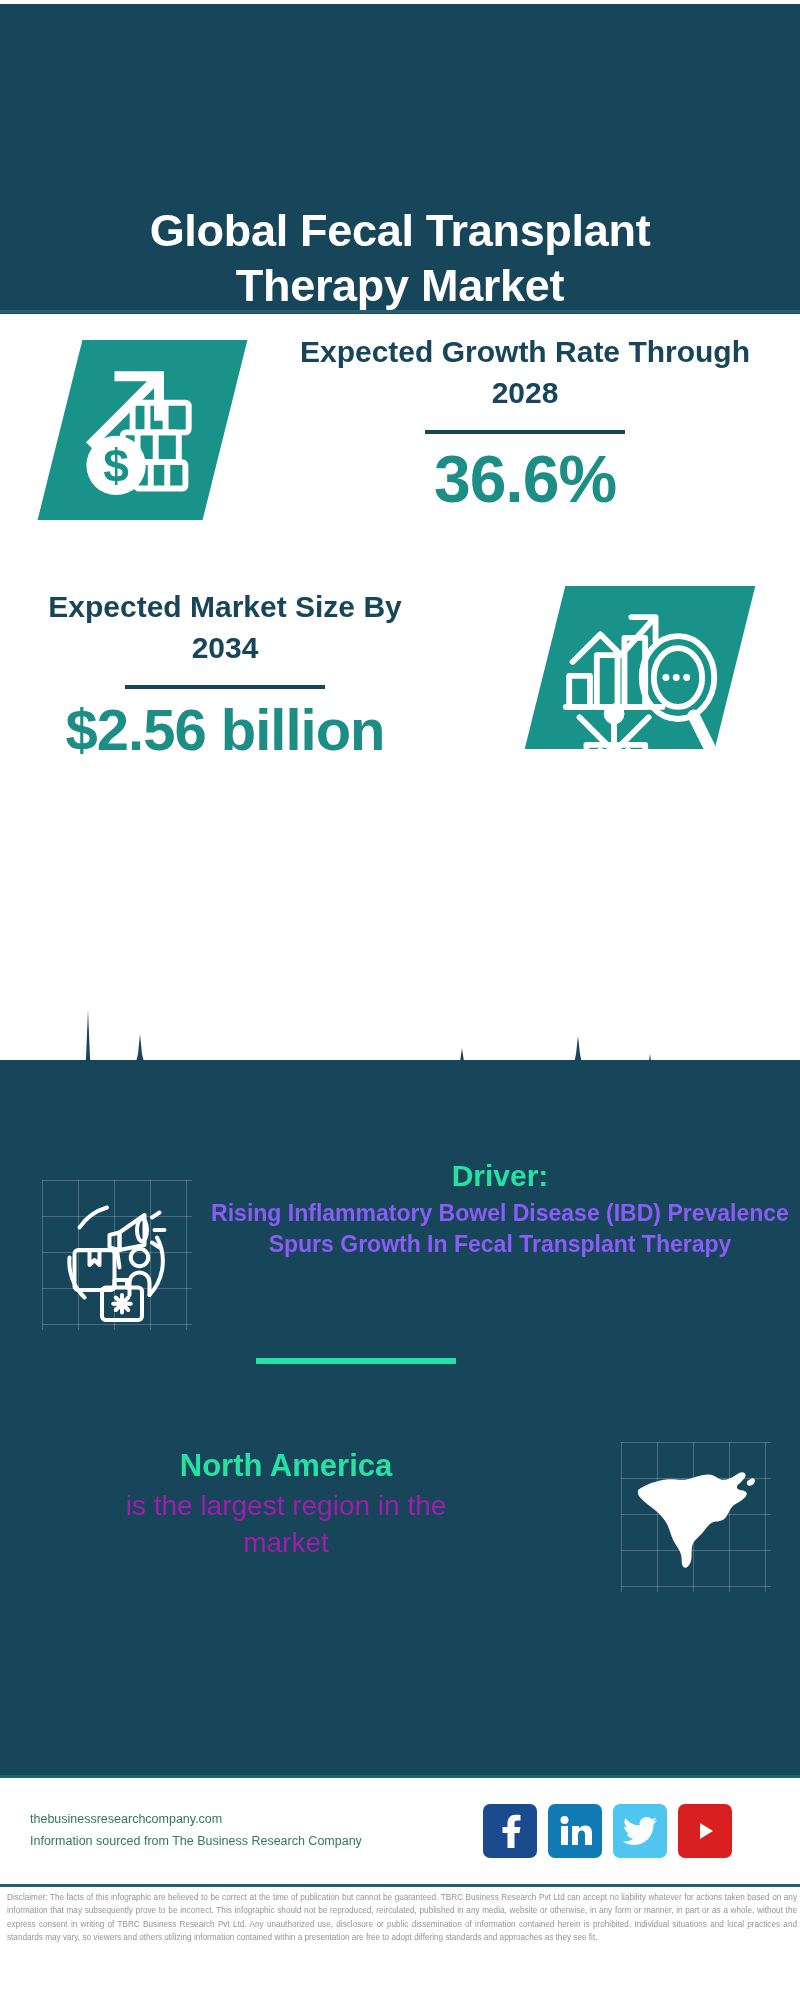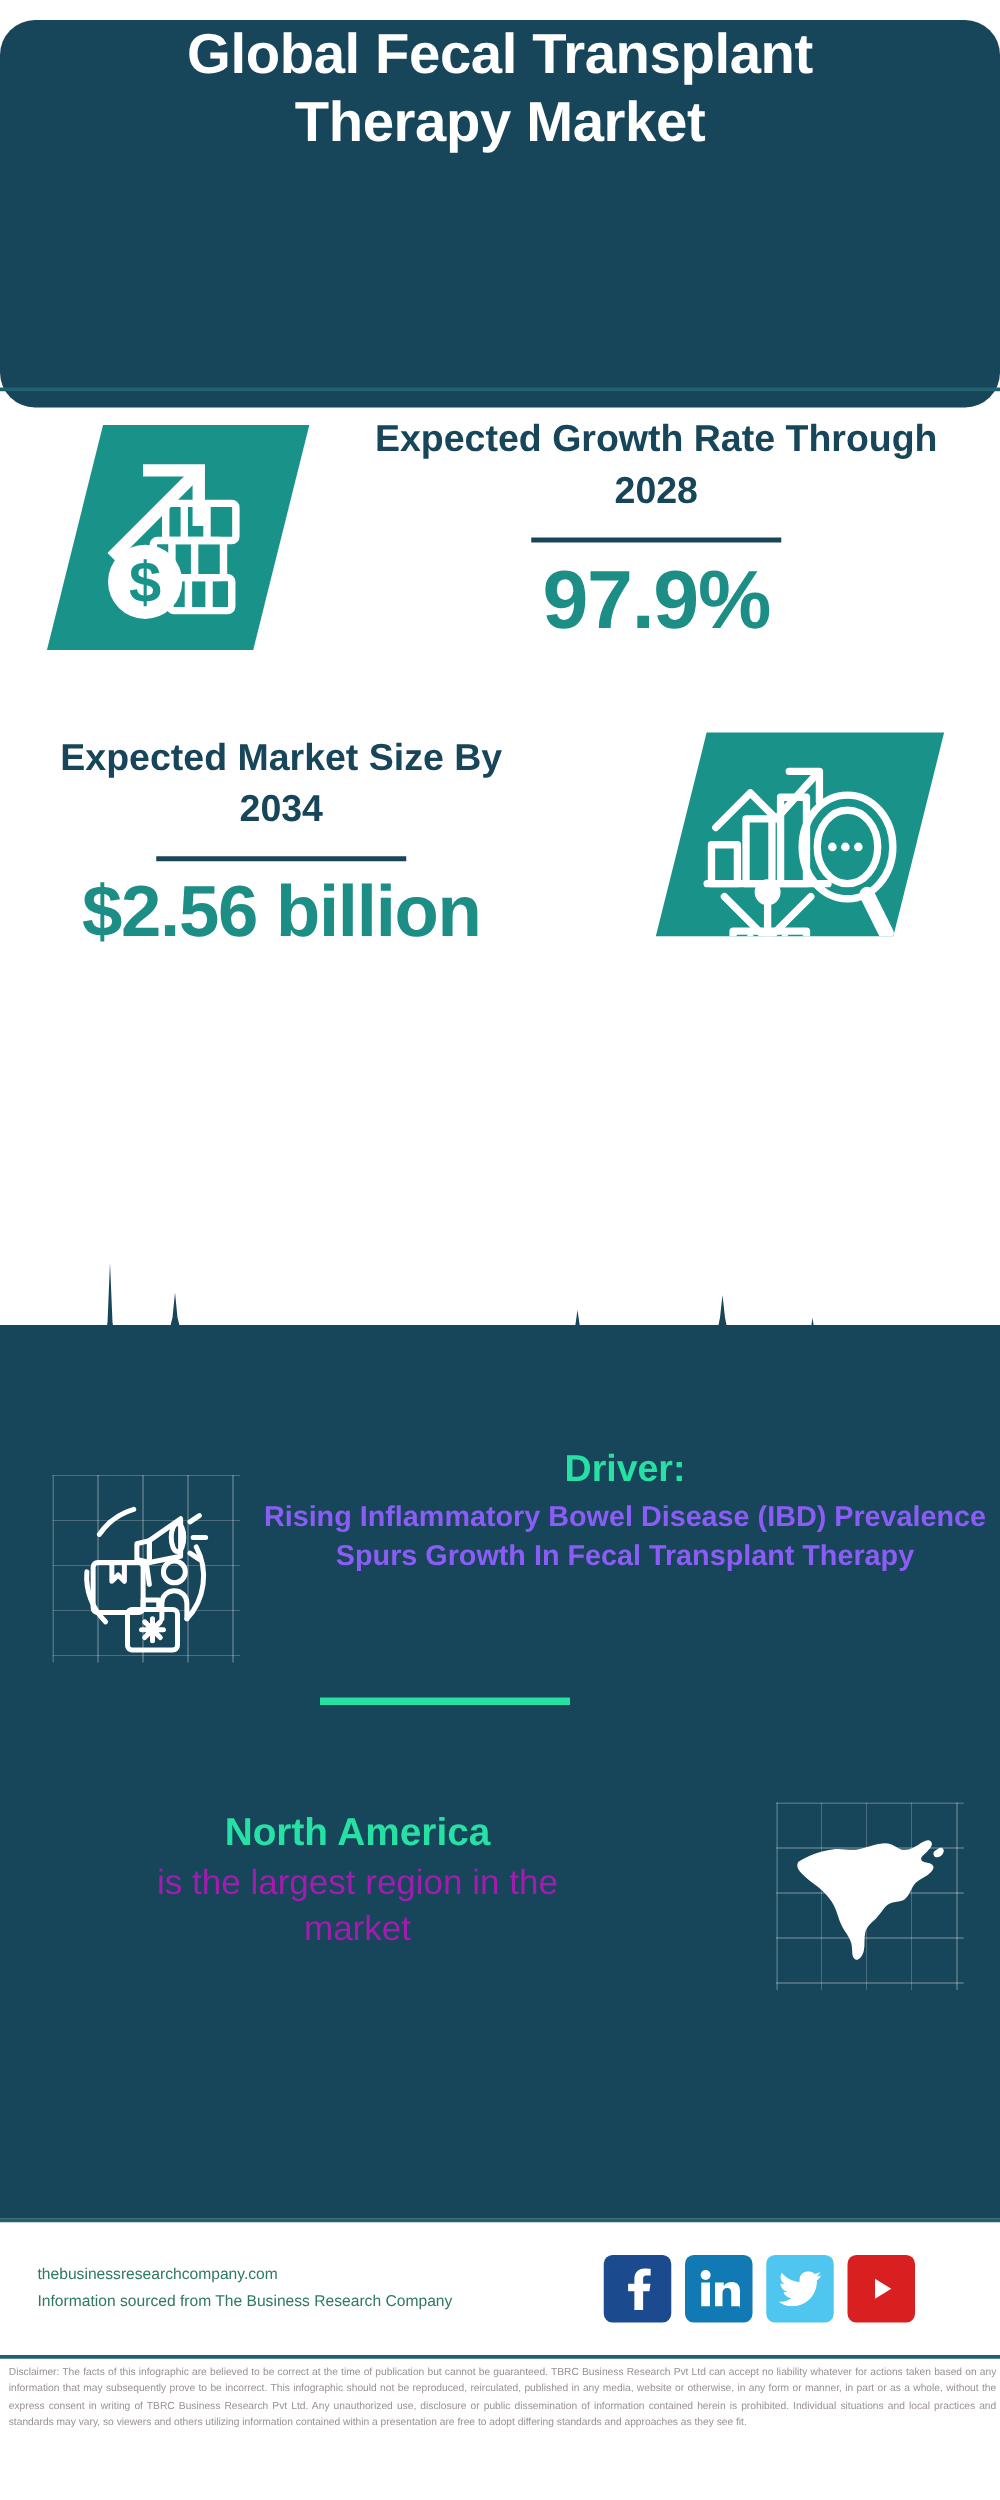--- a/index.html
+++ b/index.html
@@ -10,24 +10,24 @@
     overflow:hidden;
   }
   .page {
     position:relative;
     width:800px; height:2000px;
     background:#ffffff;
   }
 
   
   .header {
-    position:absolute; left:0; top:16px;
+    position:absolute; left:0; top:4px;
     width:800px; height:310px;
     background:#17455a;
-    display:flex; align-items:flex-start; justify-content:center;border-radius:28px;
+    display:flex; align-items:flex-end; justify-content:center;
   }
   .header-title {
     color:#ffffff;
     font-size:45px;
     font-weight:bold;
     line-height:1.22;
     text-align:center;
     letter-spacing:-0.3px;
     padding:0 90px;
   }
@@ -220,21 +220,21 @@
             <path d="M55 74 v16 M65 74 v16"></path>
           </g>
           <circle cx="34" cy="76" r="18" fill="#ffffff"></circle>
           <text x="34" y="86" font-size="28" font-weight="bold" text-anchor="middle" fill="#199289" font-family="Liberation Sans, sans-serif">$</text>
         </svg>
       </div>
     </div>
     <div class="sec1-text">
       <div class="kicker">Expected Growth Rate Through 2028</div>
       <div class="divider-dark"></div>
-      <div class="bignum">97.9%</div>
+      <div class="bignum">36.6%</div>
     </div>
   </div>
 
   <div class="sec2">
     <div class="sec2-text">
       <div class="kicker">Expected Market Size By 2034</div>
       <div class="divider-dark"></div>
       <div class="bignum bignum-left">$2.56 billion</div>
     </div>
     <div class="para shape2">

